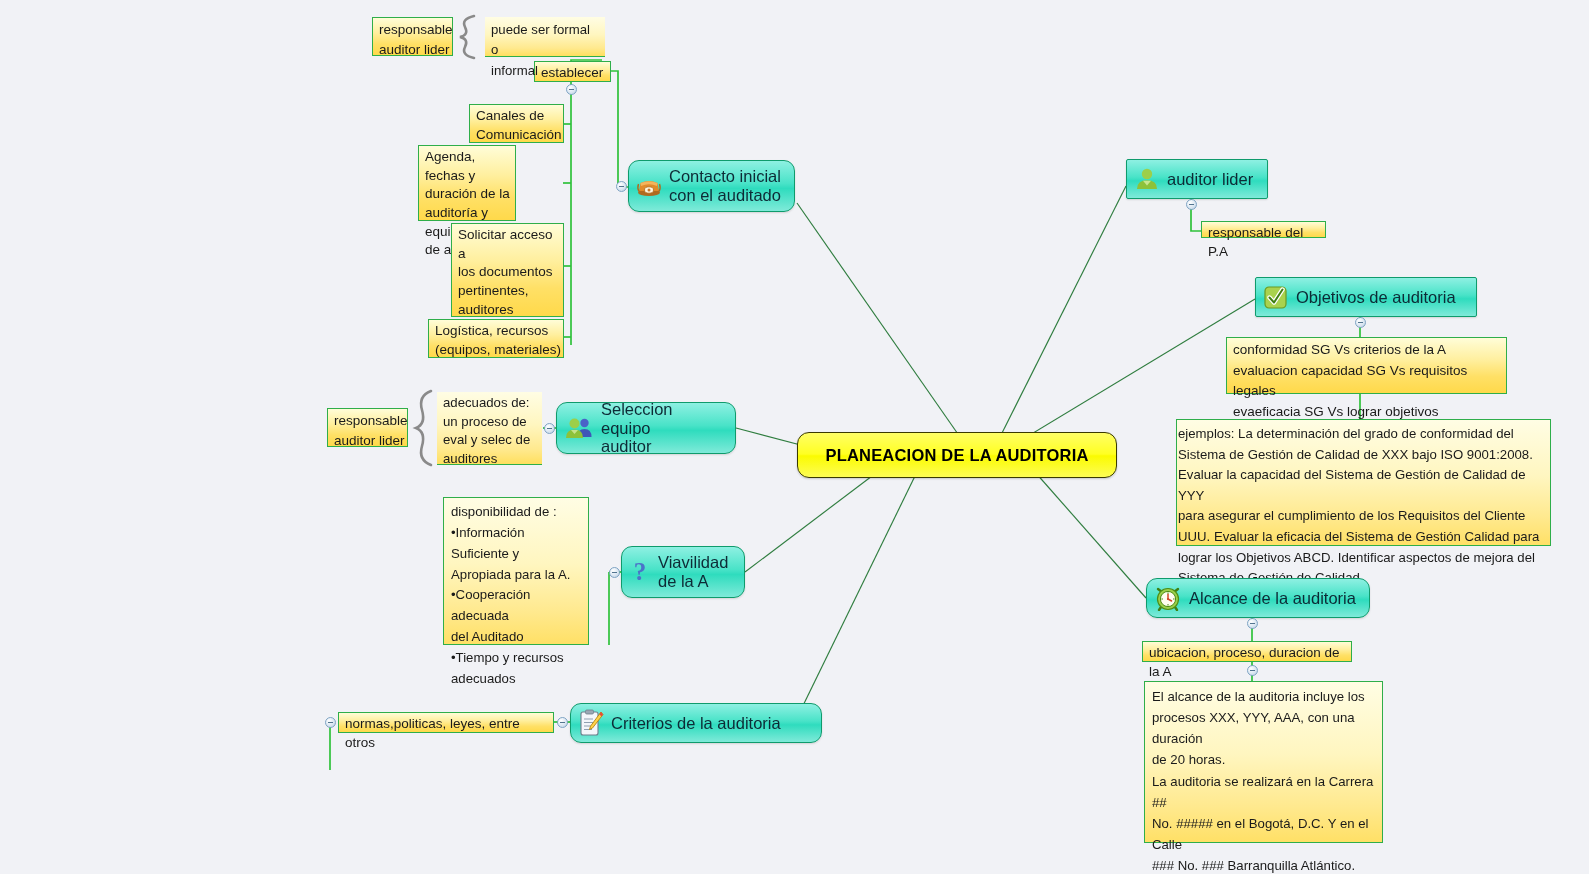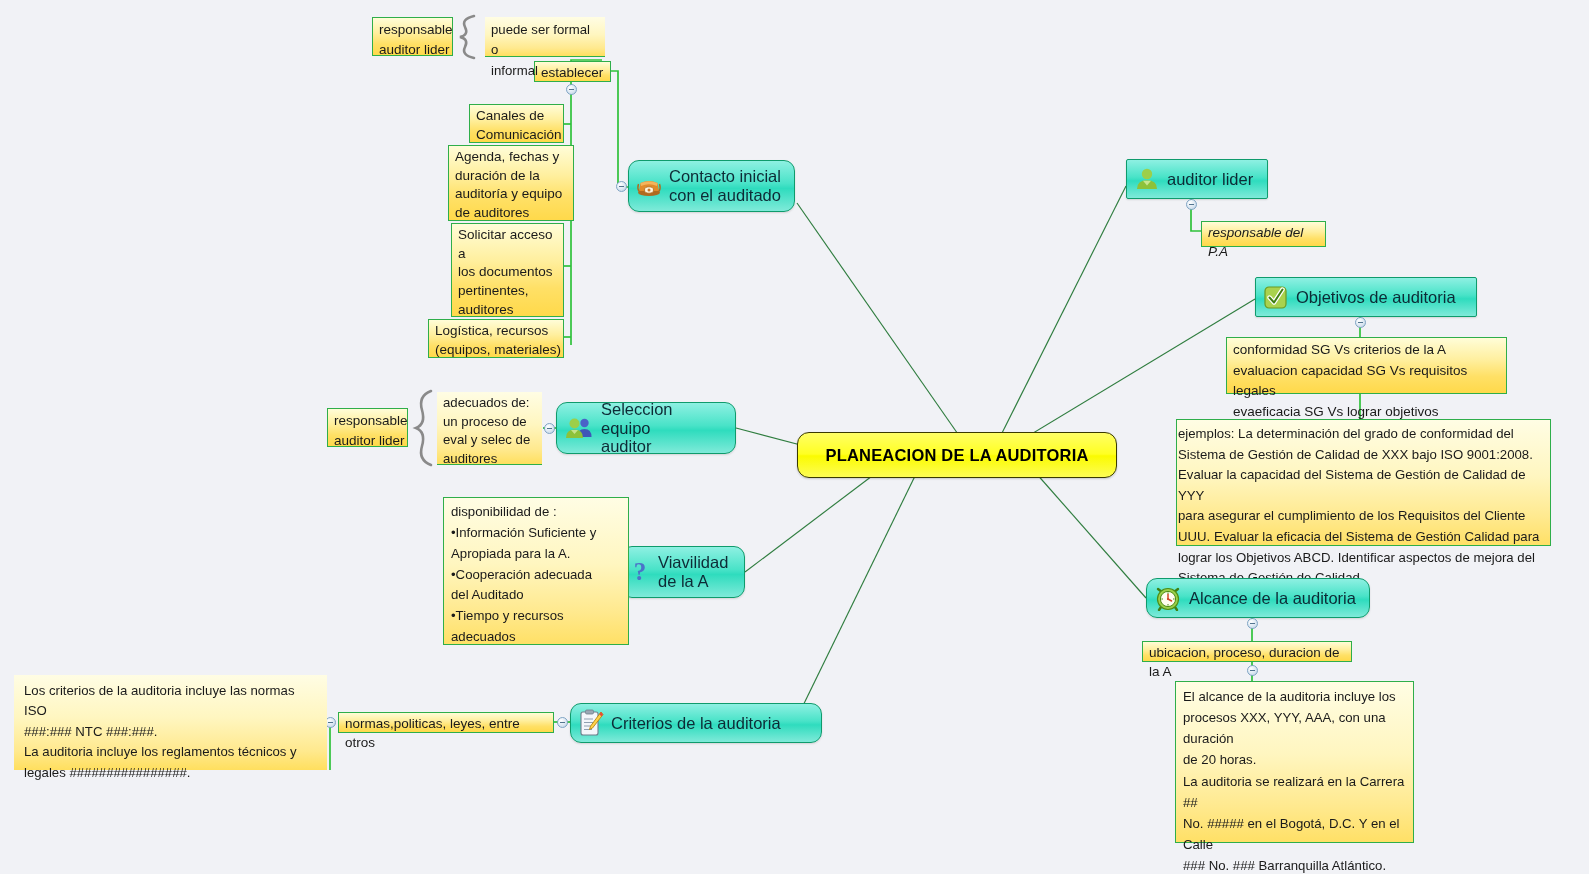--- a/index.html
+++ b/index.html
@@ -213,21 +213,21 @@
     <svg width="28" height="46" viewBox="0 0 28 46">
       <path d="M22 2 Q9 5 13 13 Q17 21 8 23 Q17 25 13 33 Q9 41 22 44" fill="none" stroke="#8a8a8a" stroke-width="2.6" stroke-linecap="round"></path>
     </svg>
   </div>
 
   <div class="node sub-node" style="left:469px; top:104px; width:95px; height:39px;">
     <span>Canales de</span><br>
     <span>Comunicación</span>
   </div>
 
-  <div class="node sub-node" style="left:448px; top:145px; width:126px; height:76px;">
+  <div class="node sub-node" style="left:418px; top:145px; width:98px; height:76px;">
     <span>Agenda, fechas y</span><br>
     <span>duración de la</span><br>
     <span>auditoría y equipo</span><br>
     <span>de auditores</span>
   </div>
 
   <div class="node sub-node" style="left:451px; top:223px; width:113px; height:94px;">
     <span>Solicitar acceso a</span><br>
     <span>los documentos</span><br>
     <span>pertinentes,</span><br>
@@ -281,21 +281,21 @@
         <text x="11" y="21" font-family="Liberation Serif, serif" font-size="25" font-weight="bold" fill="#4b72c9" text-anchor="middle">?</text>
       </svg>
     </span>
     <span class="label two-line">
       <span>Viavilidad</span><br>
       <span>de la A</span>
     </span>
   </div>
   <div class="toggle" style="left:609px; top:567px;"></div>
 
-  <div class="node note-node" style="left:443px; top:497px; width:186px; height:148px; padding:4px 7px; line-height:1.58; font-size:13.2px;">
+  <div class="node note-node" style="left:443px; top:497px; width:146px; height:148px; padding:4px 7px; line-height:1.58; font-size:13.2px;">
     <span>disponibilidad de :</span><br>
     <span>•Información Suficiente y</span><br>
     <span>Apropiada para la A.</span><br>
     <span>•Cooperación adecuada</span><br>
     <span>del Auditado</span><br>
     <span>•Tiempo y recursos</span><br>
     <span>adecuados</span>
   </div>
 
   <div class="node main-node rounded" style="left:570px; top:703px; width:252px; height:40px;">
@@ -315,40 +315,34 @@
     </span>
     <span class="label">Criterios de la auditoria</span>
   </div>
   <div class="toggle" style="left:557px; top:717px;"></div>
 
   <div class="node sub-node" style="left:338px; top:712px; width:216px; height:21px;">
     <span>normas,politicas, leyes, entre otros</span>
   </div>
   <div class="toggle" style="left:325px; top:717px;"></div>
 
-  <div class="node note-plain" style="left:14px; top:675px; width:313px; height:95px;">
-    <span>Los criterios de la auditoria incluye las normas ISO</span><br>
-    <span>###:### NTC ###:###.</span><br>
-    <span>La auditoria incluye los reglamentos técnicos y</span><br>
-    <span>legales ################.</span>
-  </div>
 
   <div class="node main-node square" style="left:1126px; top:159px; width:142px; height:40px;">
     <span class="icon">
       <svg width="26" height="24" viewBox="0 0 26 24">
         <circle cx="13" cy="7" r="5.2" fill="#9ccf4a"></circle>
         <path d="M3 22 Q3 13.2 13 13.2 Q23 13.2 23 22 Z" fill="#8dc23a"></path>
         <path d="M9 13.8 L13 18.5 L17 13.8 Z" fill="#c9e68f"></path>
       </svg>
     </span>
     <span class="label">auditor lider</span>
   </div>
   <div class="toggle" style="left:1186px; top:199px;"></div>
 
-  <div class="node sub-node" style="left:1201px; top:221px; width:125px; height:26px;font-style:italic;">
+  <div class="node sub-node" style="left:1201px; top:221px; width:125px; height:17px;">
     <span>responsable del P.A</span>
   </div>
 
   <div class="node main-node square" style="left:1255px; top:277px; width:222px; height:40px;">
     <span class="icon">
       <svg width="26" height="26" viewBox="0 0 26 26">
         <rect x="2" y="3" width="21" height="21" rx="4" fill="#a9d24e" stroke="#6b9a22" stroke-width="1.2"></rect>
         <path d="M6.5 13.5 L11 18.5 L19.5 5.5" fill="none" stroke="#ffffff" stroke-width="4.4" stroke-linecap="round" stroke-linejoin="round"></path>
         <path d="M6.5 13.5 L11 18.5 L19.5 5.5" fill="none" stroke="#3f7f12" stroke-width="2" stroke-linecap="round" stroke-linejoin="round"></path>
       </svg>
@@ -395,21 +389,21 @@
     </span>
     <span class="label">Alcance de la auditoria</span>
   </div>
   <div class="toggle" style="left:1247px; top:618px;"></div>
 
   <div class="node sub-node" style="left:1142px; top:641px; width:210px; height:21px;">
     <span>ubicacion, proceso, duracion de la A</span>
   </div>
   <div class="toggle" style="left:1247px; top:665px;"></div>
 
-  <div class="node note-node" style="left:1144px; top:681px; width:239px; height:162px; padding:4px 7px; line-height:1.6;margin-left:31px;">
+  <div class="node note-node" style="left:1144px; top:681px; width:239px; height:162px; padding:4px 7px; line-height:1.6;">
     <span>El alcance de la auditoria incluye los</span><br>
     <span>procesos XXX, YYY, AAA, con una duración</span><br>
     <span>de 20 horas.</span><br>
     <span>La auditoria se realizará en la Carrera ##</span><br>
     <span>No. ##### en el Bogotá, D.C. Y en el Calle</span><br>
     <span>### No. ### Barranquilla Atlántico.</span><br>
     <br>
     
   </div>
 

